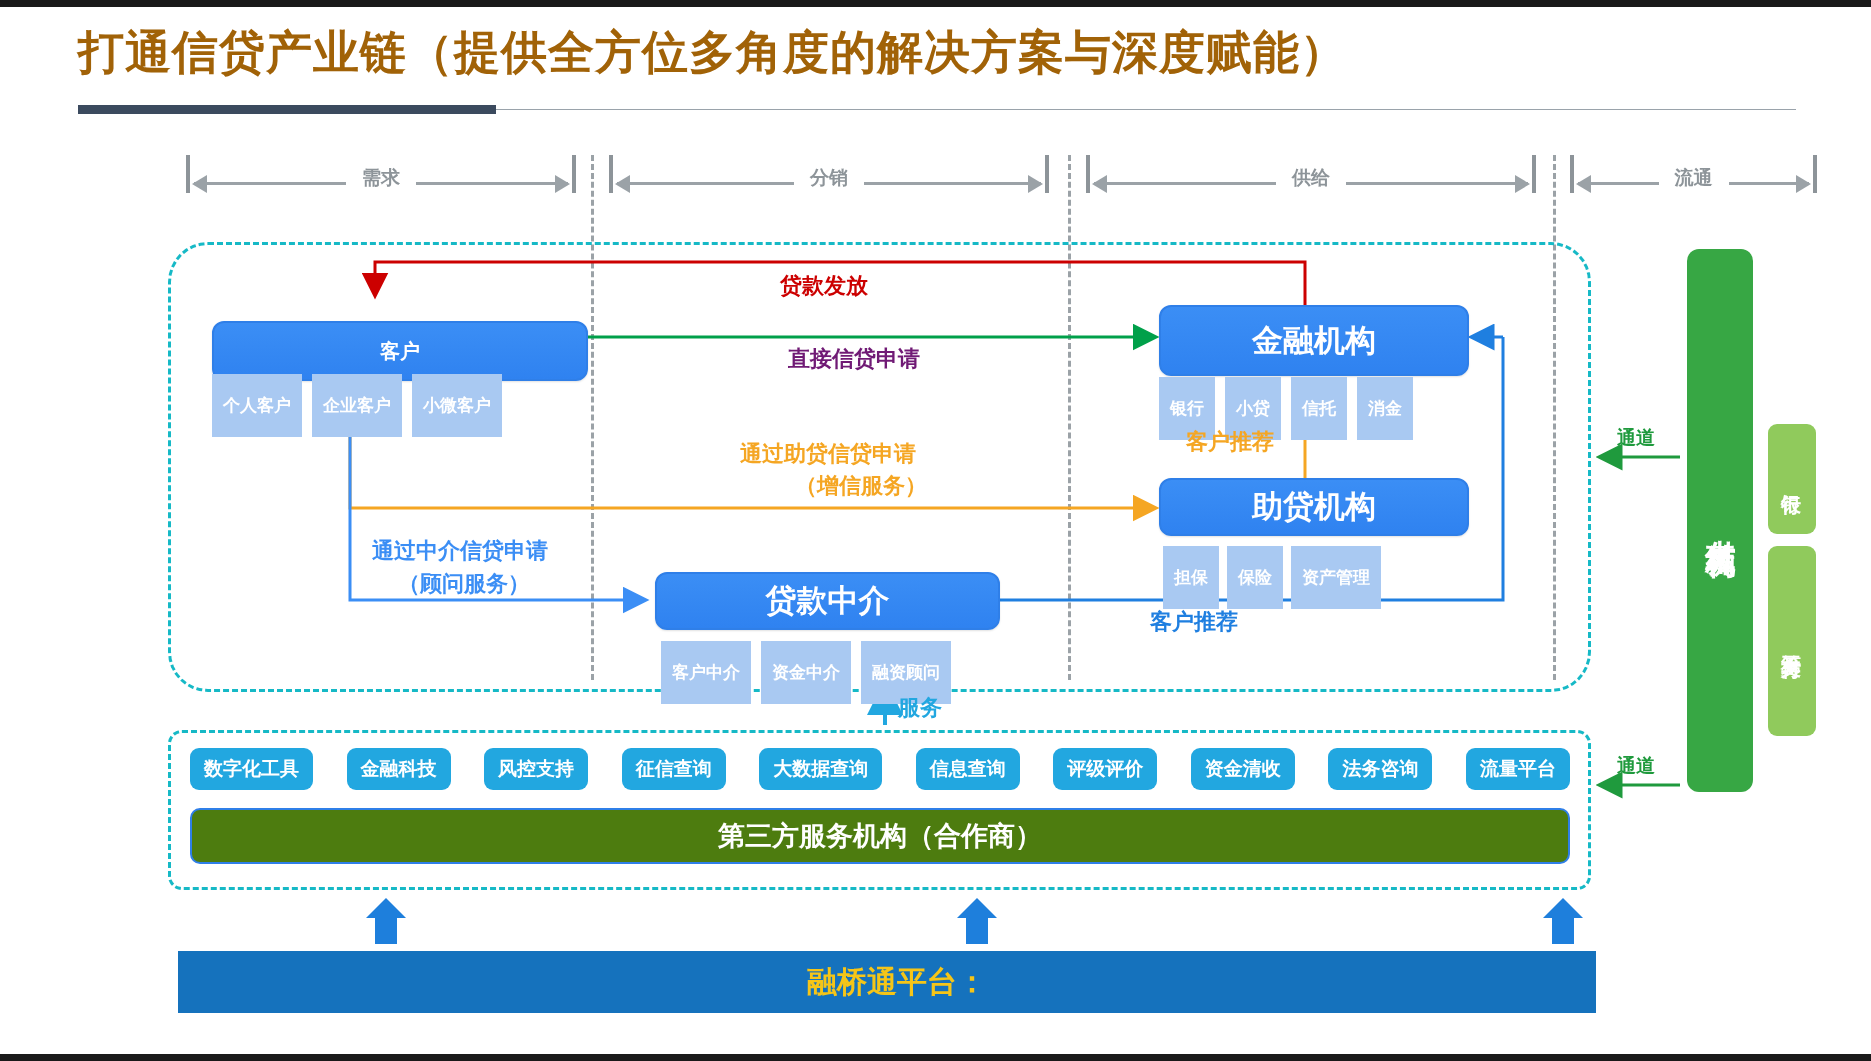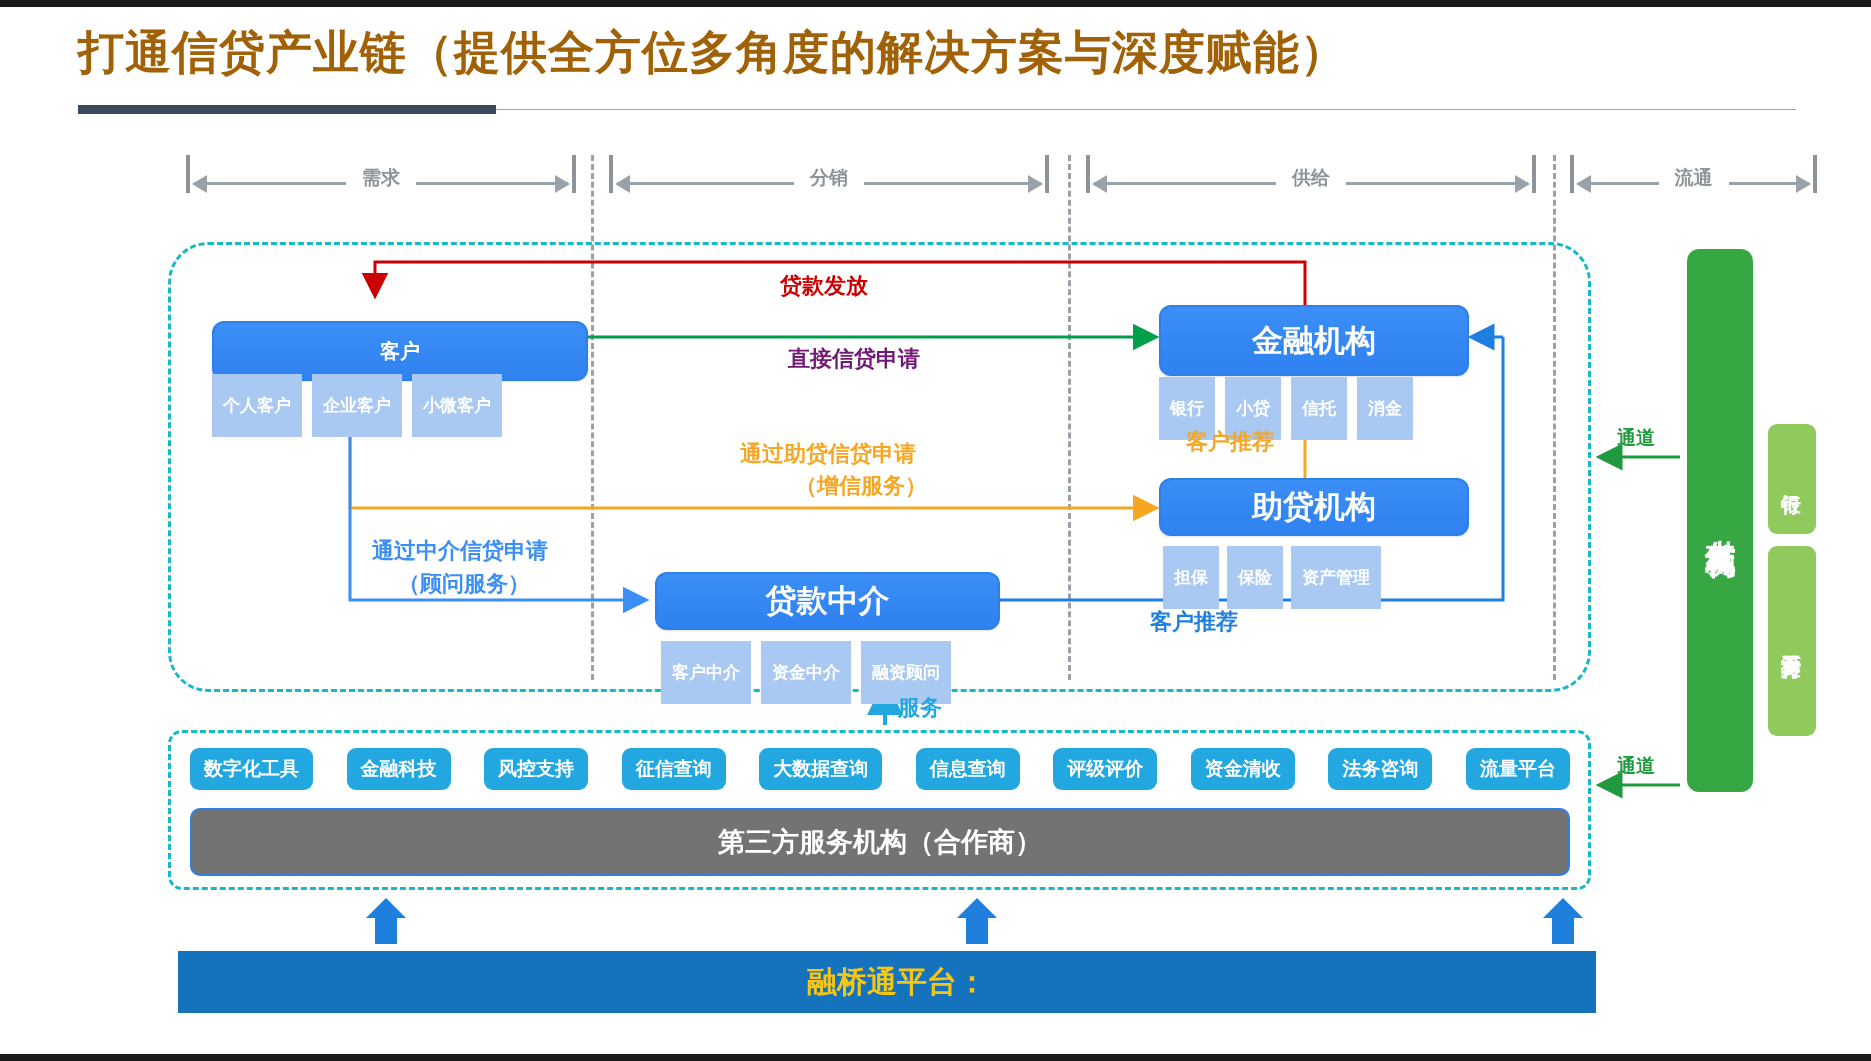--- a/index.html
+++ b/index.html
@@ -64,22 +64,22 @@
   .flab{position:absolute;font-weight:bold;white-space:nowrap;line-height:1.25;}
 
   
   #svc-chips{position:absolute;left:190px;top:748px;width:1380px;
     display:flex;justify-content:space-between;}
   .chip{
     background:#22a7e0;color:#ffffff;font-weight:bold;font-size:19px;
     border-radius:9px;padding:8px 14px;white-space:nowrap;
   }
   #svc-bar{
-    position:absolute;left:190px;top:808px;width:1380px;height:68px;
-    border-radius:10px;background:#737373;border:2px solid #2f7fe8;
+    position:absolute;left:190px;top:808px;width:1380px;height:56px;
+    border-radius:10px;background:#4d7c0f;border:2px solid #2f7fe8;
     display:flex;align-items:center;justify-content:center;
     color:#fff;font-size:27px;font-weight:bold;box-sizing:border-box;
   }
 
   
   #platform-bar{
     position:absolute;left:178px;top:951px;width:1392px;height:62px;
     background:#1572bd;display:flex;align-items:center;justify-content:center;
     font-size:30px;font-weight:bold;color:#ffffff;white-space:nowrap;padding-left:26px;
   }

